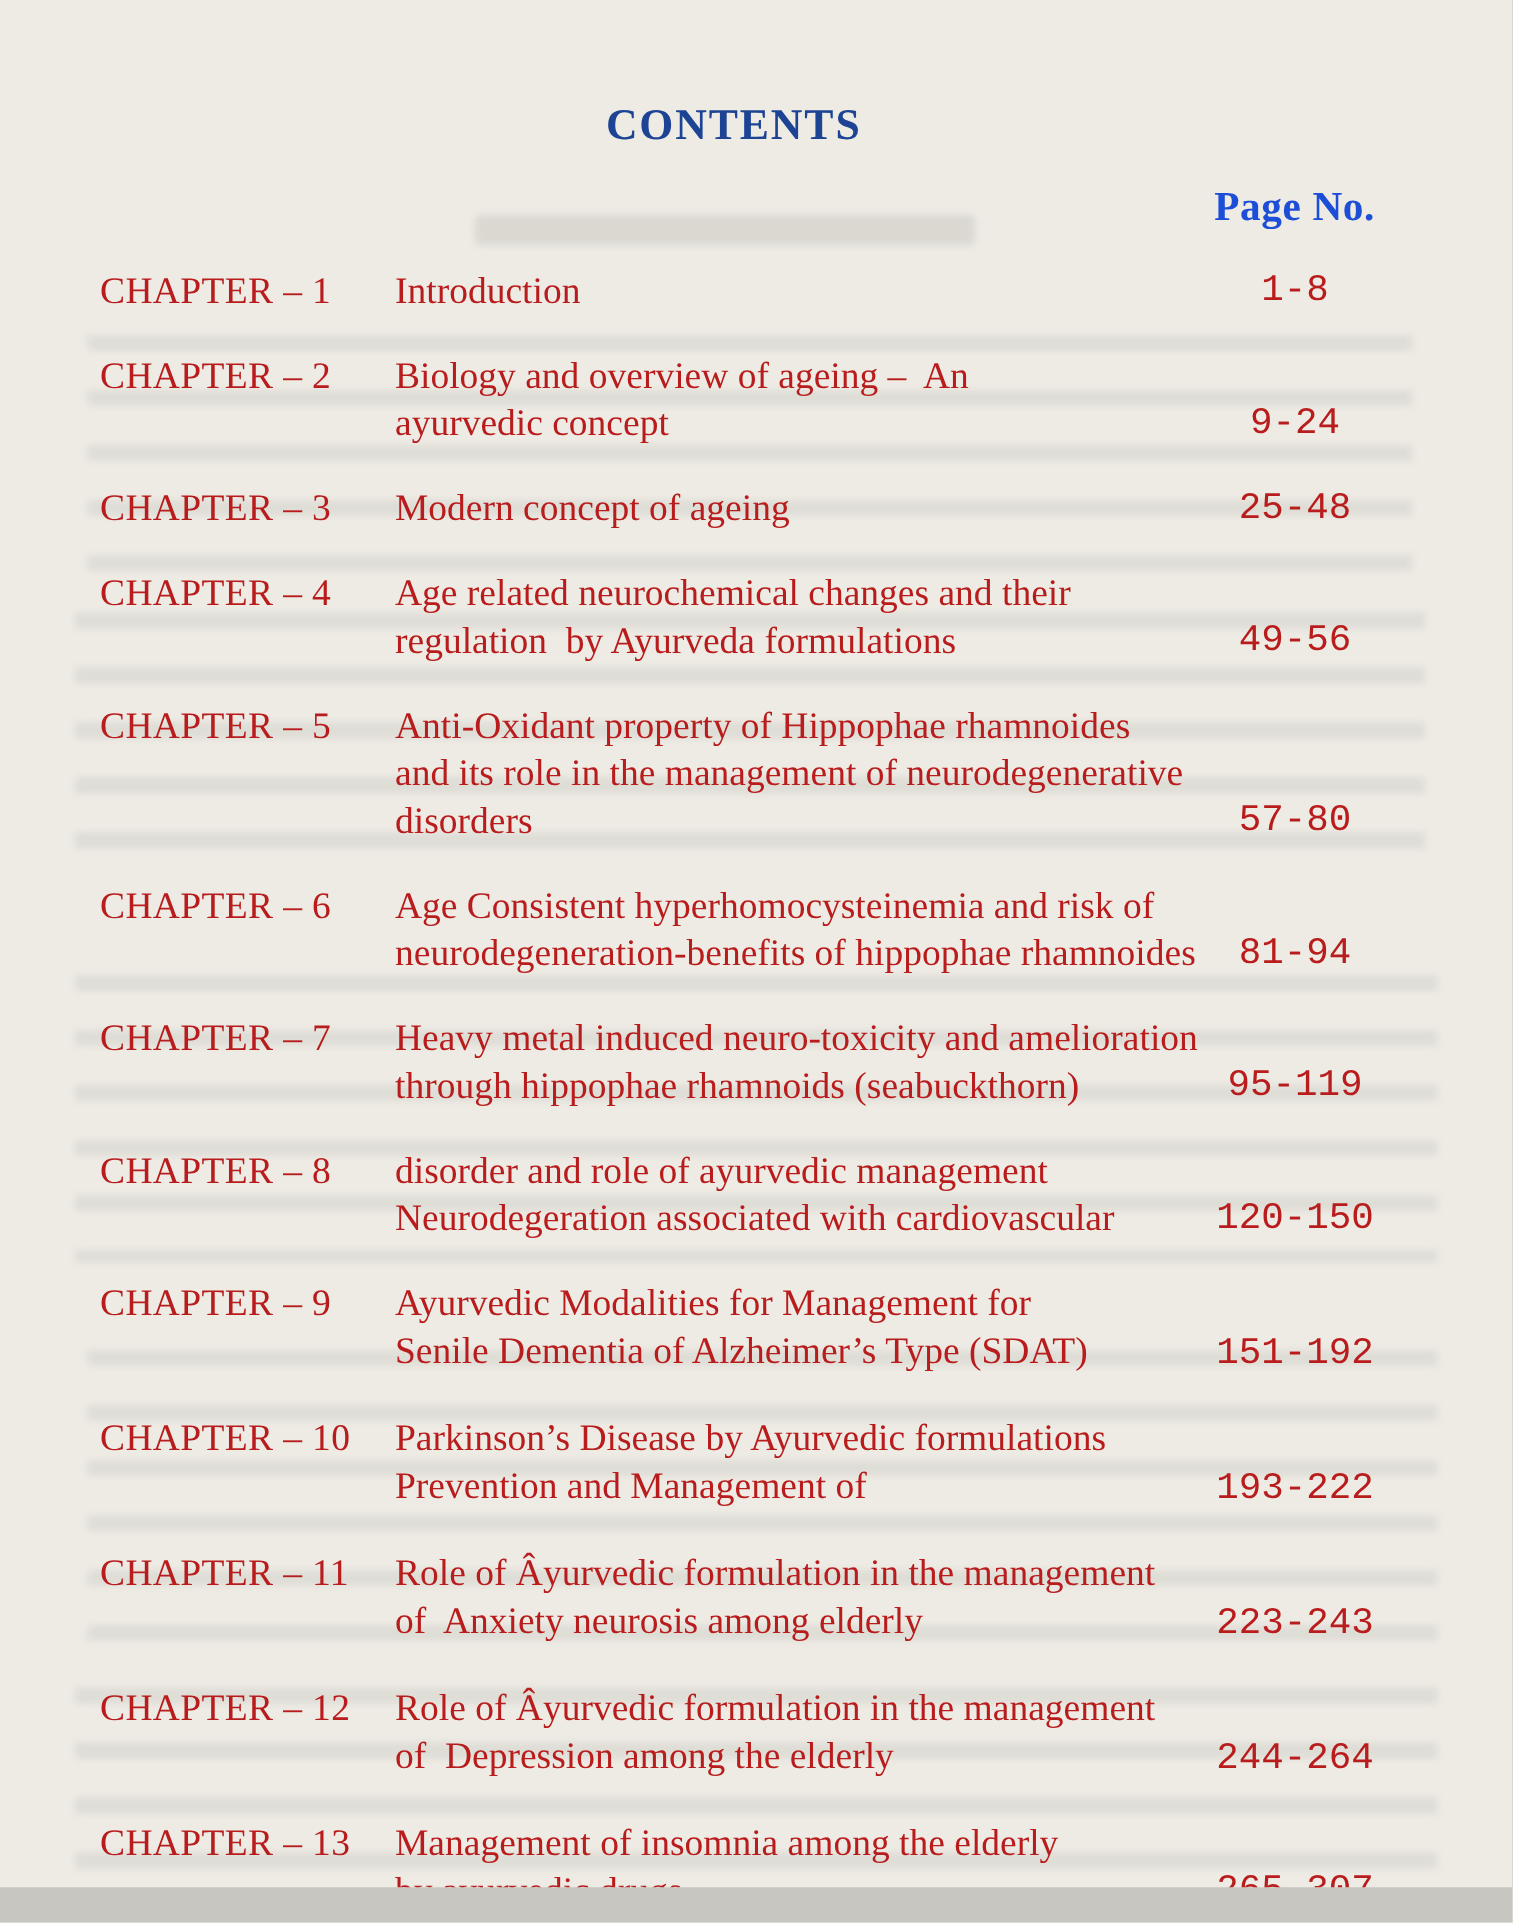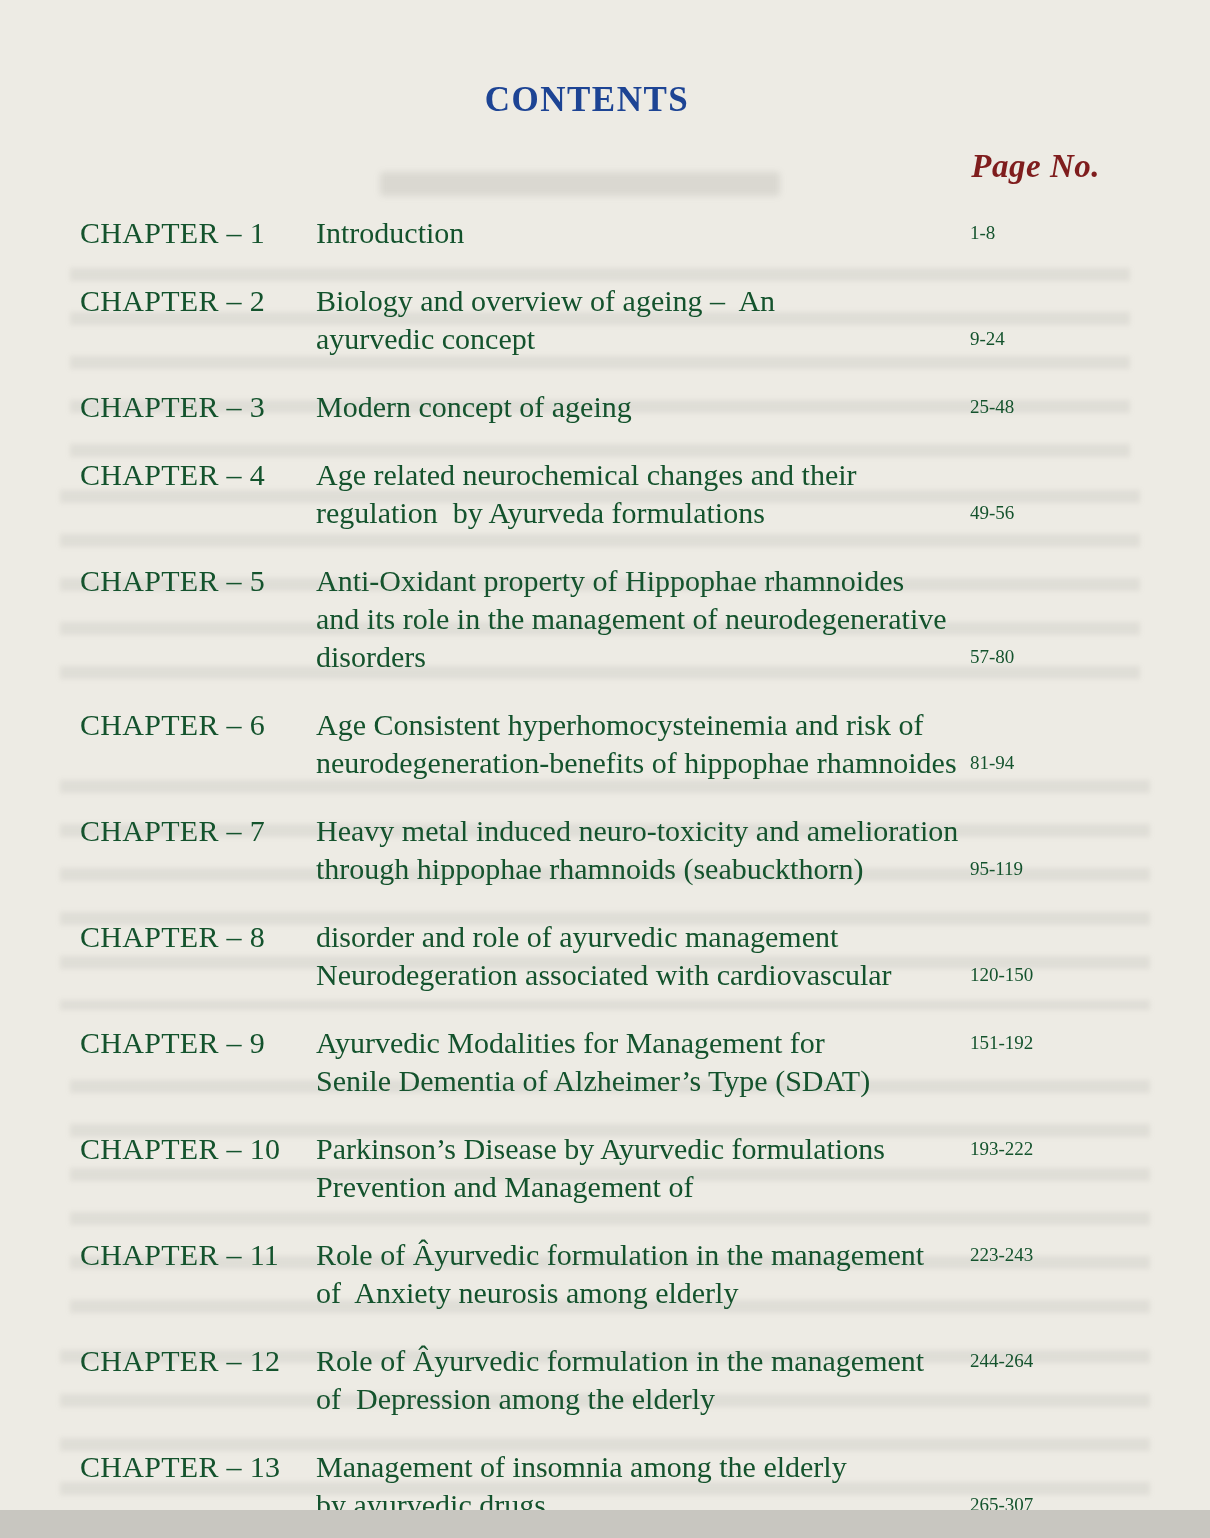--- a/index.html
+++ b/index.html
@@ -60,44 +60,45 @@
     line-height:38px;
     white-space:pre;
     letter-spacing:0.3px;
   }
   .chapter-title .tline{
     font-size:30px;
     line-height:38px;
     white-space:pre;
   }
   .chapter-pages{
-    font-size:19px;
+    font-size:30px;
     line-height:38px;
-    text-align:left;
+    text-align:center;
     white-space:nowrap;
-  }
-  .pg-first{align-self:start;}
+    font-family:Liberation Mono, monospace;
+  }
+  .pg-first{align-self:start;margin-top:40px;}
   .pg-last{align-self:end;}
-  .ink{color:#14532d;}
+  .ink{color:#b91c1c;}
 </style>
 </head>
 <body>
 
 <div class="page">
 
   <div class="ghost-heading" style="top:172px;left:380px;width:400px;height:24px;"></div>
   <div class="ghost" style="top:268px;left:70px;width:1060px;height:190px;"></div>
   <div class="ghost" style="top:490px;left:60px;width:1080px;height:220px;"></div>
   <div class="ghost" style="top:780px;left:60px;width:1090px;height:230px;"></div>
   <div class="ghost" style="top:1080px;left:70px;width:1080px;height:240px;"></div>
   <div class="ghost" style="top:1350px;left:60px;width:1090px;height:180px;"></div>
 
   <h1 class="contents-title" style="color: rgb(29, 68, 148);">CONTENTS</h1>
 
-  <div class="pageno-label" style="color: #7f1d1d; font-style: italic;">Page No.</div>
+  <div class="pageno-label" style="color: #1d4ed8;">Page No.</div>
 
   <div class="toc">
     <div>
   <div class="toc-row">
     <div class="chapter-label ink">CHAPTER – 1</div>
     <div class="chapter-title ink">
             <div class="tline">Introduction</div>
           </div>
     <div class="chapter-pages ink pg-last">1-8</div>
   </div>

